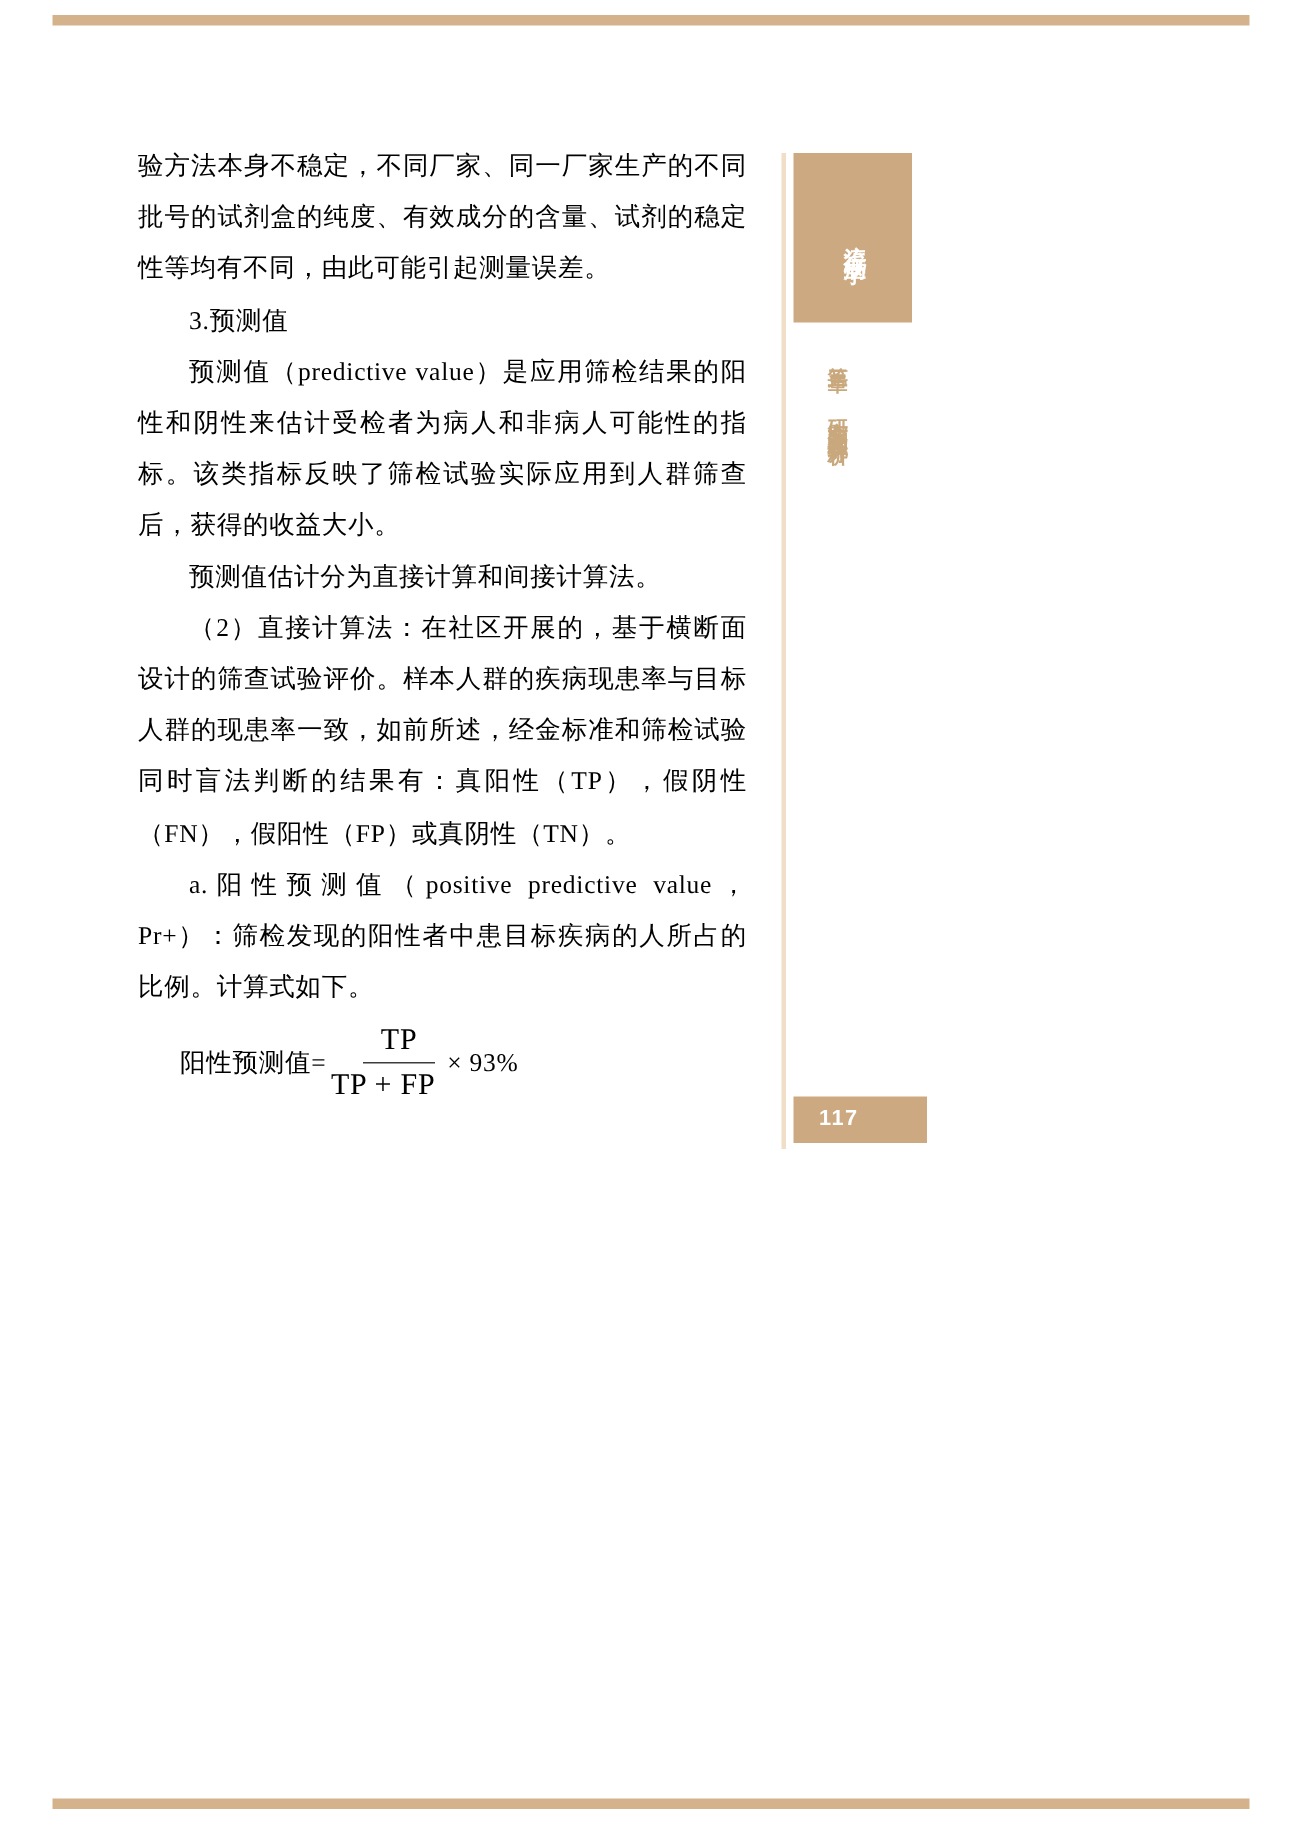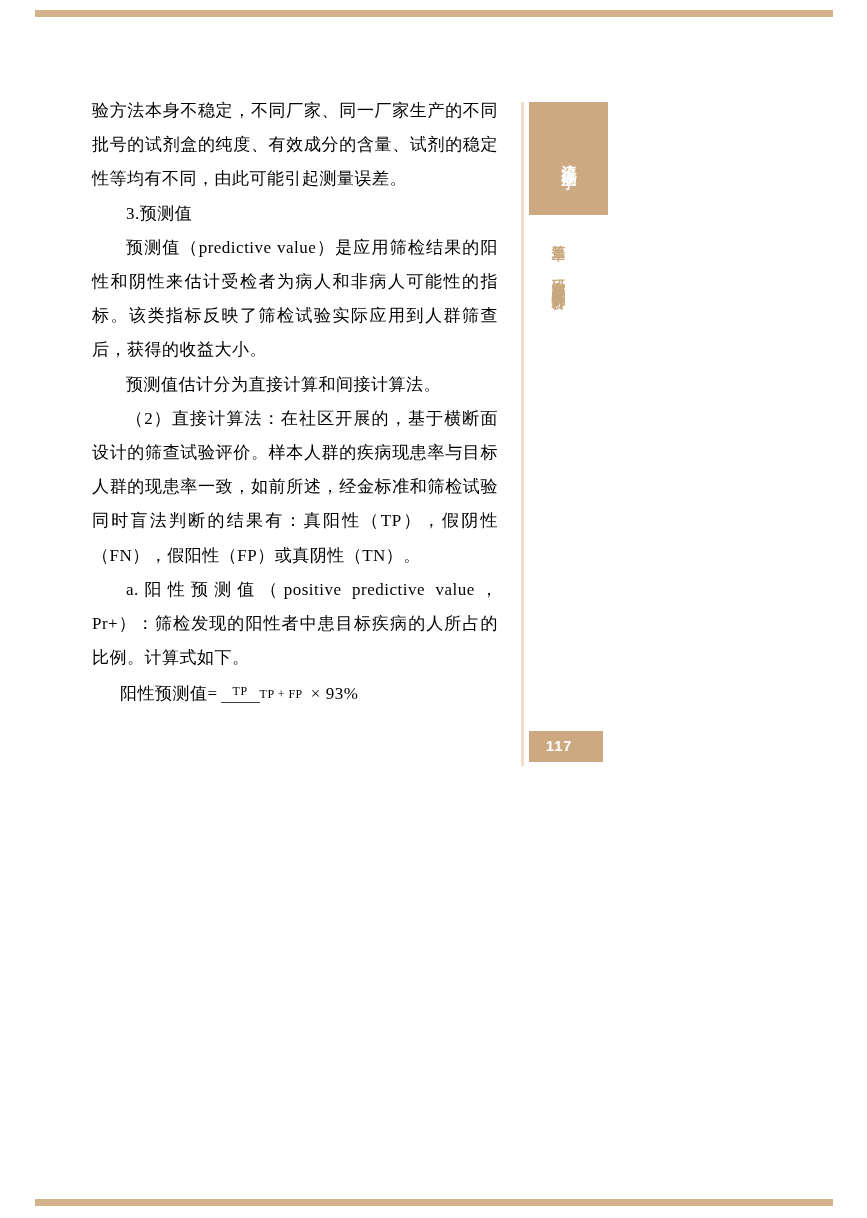--- a/index.html
+++ b/index.html
@@ -37,24 +37,24 @@
 
   .formula {
     display: flex;
     align-items: center;
     margin: 7px 0 9px 28px;
     line-height: normal;
     letter-spacing: 0.5px;
   }
   .frac {
     display: inline-flex;
-    flex-direction: row;
-    align-items: flex-start;
+    flex-direction: column;
+    align-items: flex-end;
     margin: 0 3px;
-    font-size: 12px;
+    font-size: 20px;
   }
   .frac .num { padding: 0 12px 3px 12px; border-bottom: 1.5px solid #3d3d3d; }
   .frac .den { padding-top: 3px; }
   .formula .suffix { margin-left: 5px; }
 
   .v-divider {
     position: absolute;
     left: 521px;
     top: 102px;
     width: 3px;
@@ -93,21 +93,21 @@
     font-weight: bold;
     font-size: 13.5px;
     letter-spacing: 1.5px;
   }
   .chapter .chapter-title { margin-top: 14px; }
 
   .page-num-box {
     position: absolute;
     left: 529px;
     top: 731px;
-    width: 74px;
+    width: 89px;
     height: 31px;
     background: #cda981;
     box-sizing: border-box;
     padding-left: 17px;
     color: #ffffff;
     font-family: "Liberation Sans", "DejaVu Sans", sans-serif;
     font-weight: bold;
     font-size: 14.5px;
     line-height: 31px;
     letter-spacing: 1px;

